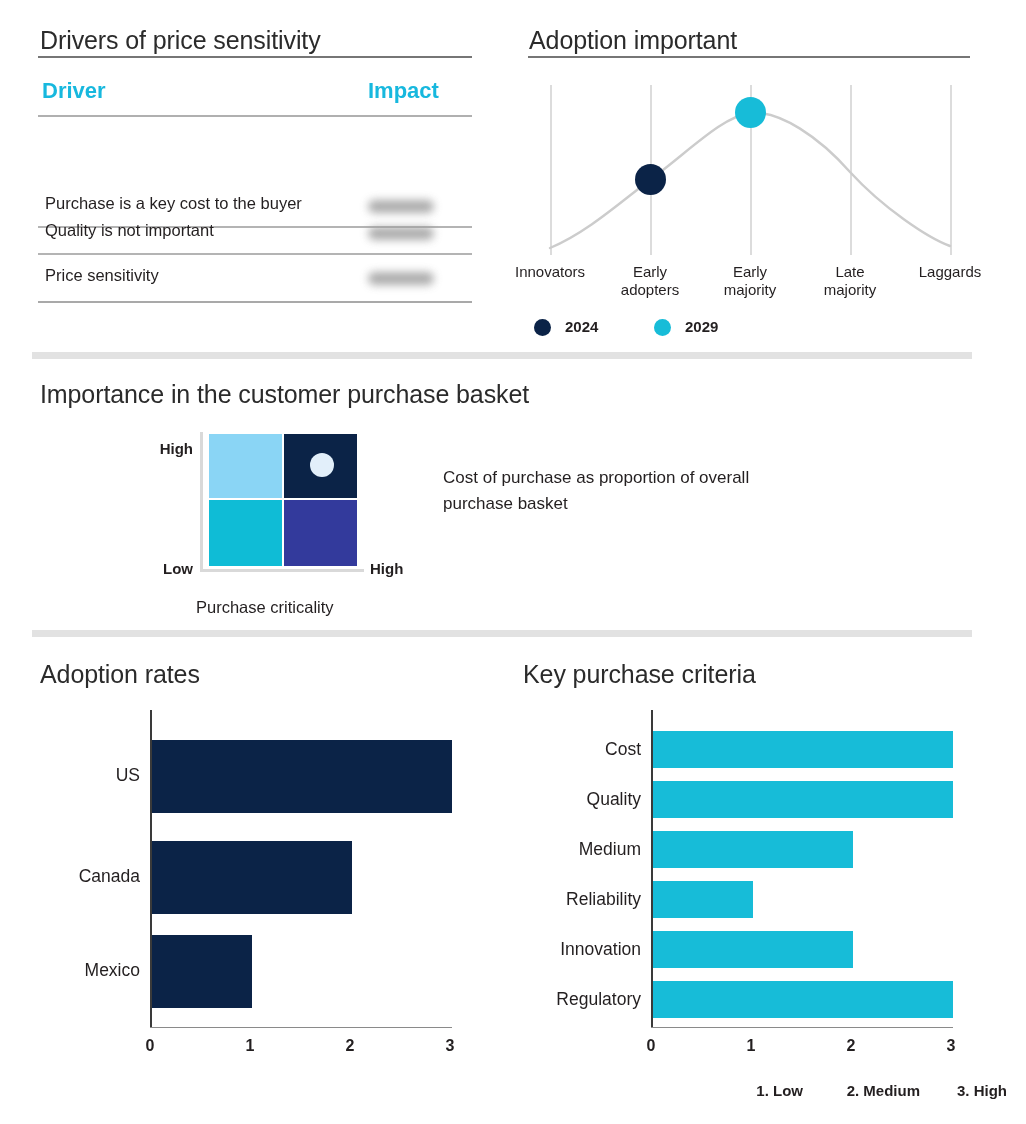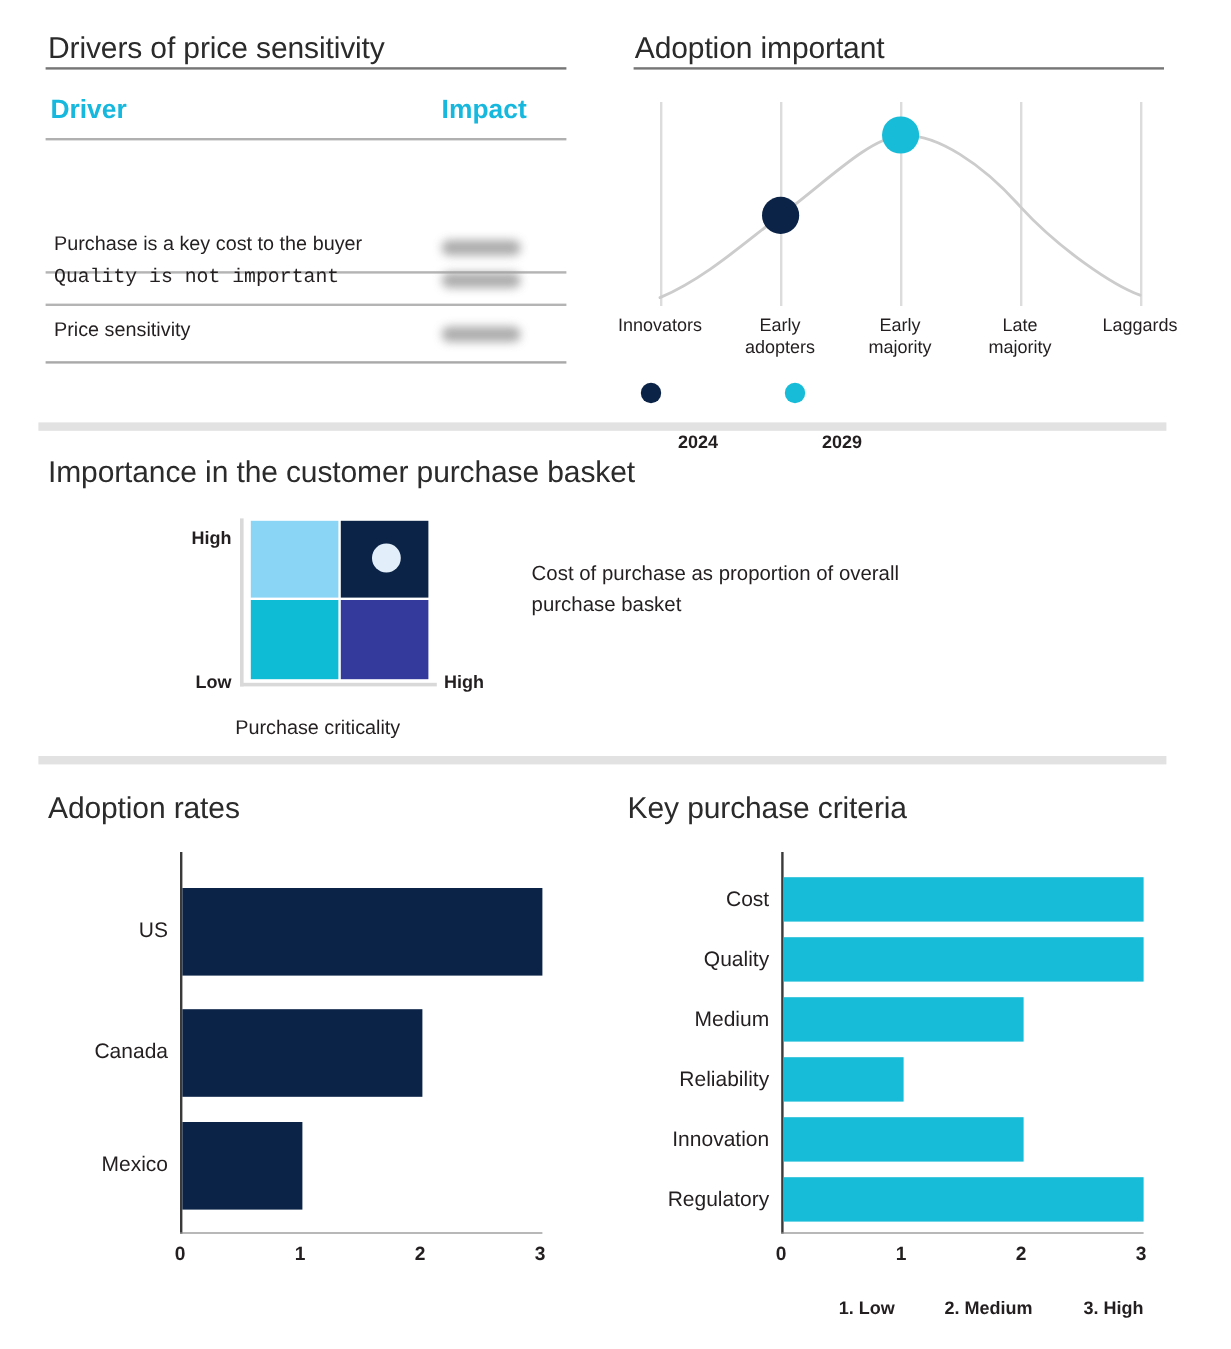--- a/index.html
+++ b/index.html
@@ -40,21 +40,21 @@
     opacity: 0.82;
   }
 
   
   .gridline { background: #dcdcdc; width: 1.6px; }
   .lc-label {
     font-size: 15px; color: #231f20; text-align: center;
     line-height: 18px; white-space: nowrap;
   }
   .dot { border-radius: 50%; }
-  .legend-label { font-size: 15px; font-weight: bold; color: #231f20; margin-top: 42px; }
+  .legend-label { font-size: 15px; font-weight: bold; color: #231f20; }
 
   
   .divider { background: #e2e2e2; height: 7px; }
 
   
   .quad { position: absolute; }
   .mx-axis { background: #d9d9d9; position: absolute; }
   .mx-tick {
     font-size: 15px; font-weight: bold; color: #231f20; white-space: nowrap;
   }
@@ -71,21 +71,21 @@
   .cat-label {
     font-size: 17.5px; color: #231f20; text-align: right;
     white-space: nowrap; position: absolute;
   }
   .tick-label {
     font-size: 16px; font-weight: bold; color: #231f20;
     text-align: center; position: absolute; white-space: nowrap;
   }
   .scale-label {
     font-size: 15px; font-weight: bold; color: #231f20;
-    text-align: left; position: absolute; white-space: nowrap;
+    text-align: right; position: absolute; white-space: nowrap;
   }
 </style>
 </head>
 <body>
 
 <div id="canvas">
 
   <div class="abs panel-title" style="left:40px; top:26px;">Drivers of price sensitivity</div>
   <div class="abs title-rule" style="left:38px; top:56px; width:434px;"></div>
 
@@ -94,21 +94,21 @@
   <div class="abs hdr-rule" style="left:38px; top:115px; width:434px;"></div>
 
 
   <div class="abs" style="left:38px; top:164px; width:434px; height:45px;margin-top:18px;">
     <div class="abs td" style="left:7px; top:12px;">Purchase is a key cost to the buyer</div>
     <div class="abs blob" style="left:330px; top:18px; width:66px;"></div>
     <div class="abs row-rule" style="left:0px; top:44px; width:434px;"></div>
   </div>
 
   <div class="abs" style="left:38px; top:209px; width:434px; height:45px;">
-    <div class="abs td" style="left:7px; top:12px;font-family:Liberation Mono, monospace;">Quality is not important</div>
+    <div class="abs td" style="left:7px; top:12px;">Quality is not important</div>
     <div class="abs blob" style="left:330px; top:18px; width:66px;"></div>
     <div class="abs row-rule" style="left:0px; top:44px; width:434px;"></div>
   </div>
 
   <div class="abs" style="left:38px; top:254px; width:434px; height:48px;">
     <div class="abs td" style="left:7px; top:12px;">Price sensitivity</div>
     <div class="abs blob" style="left:330px; top:18px; width:66px;"></div>
     <div class="abs row-rule" style="left:0px; top:47px; width:434px; background:#a9a9a9; height:2.2px;"></div>
   </div>
 

